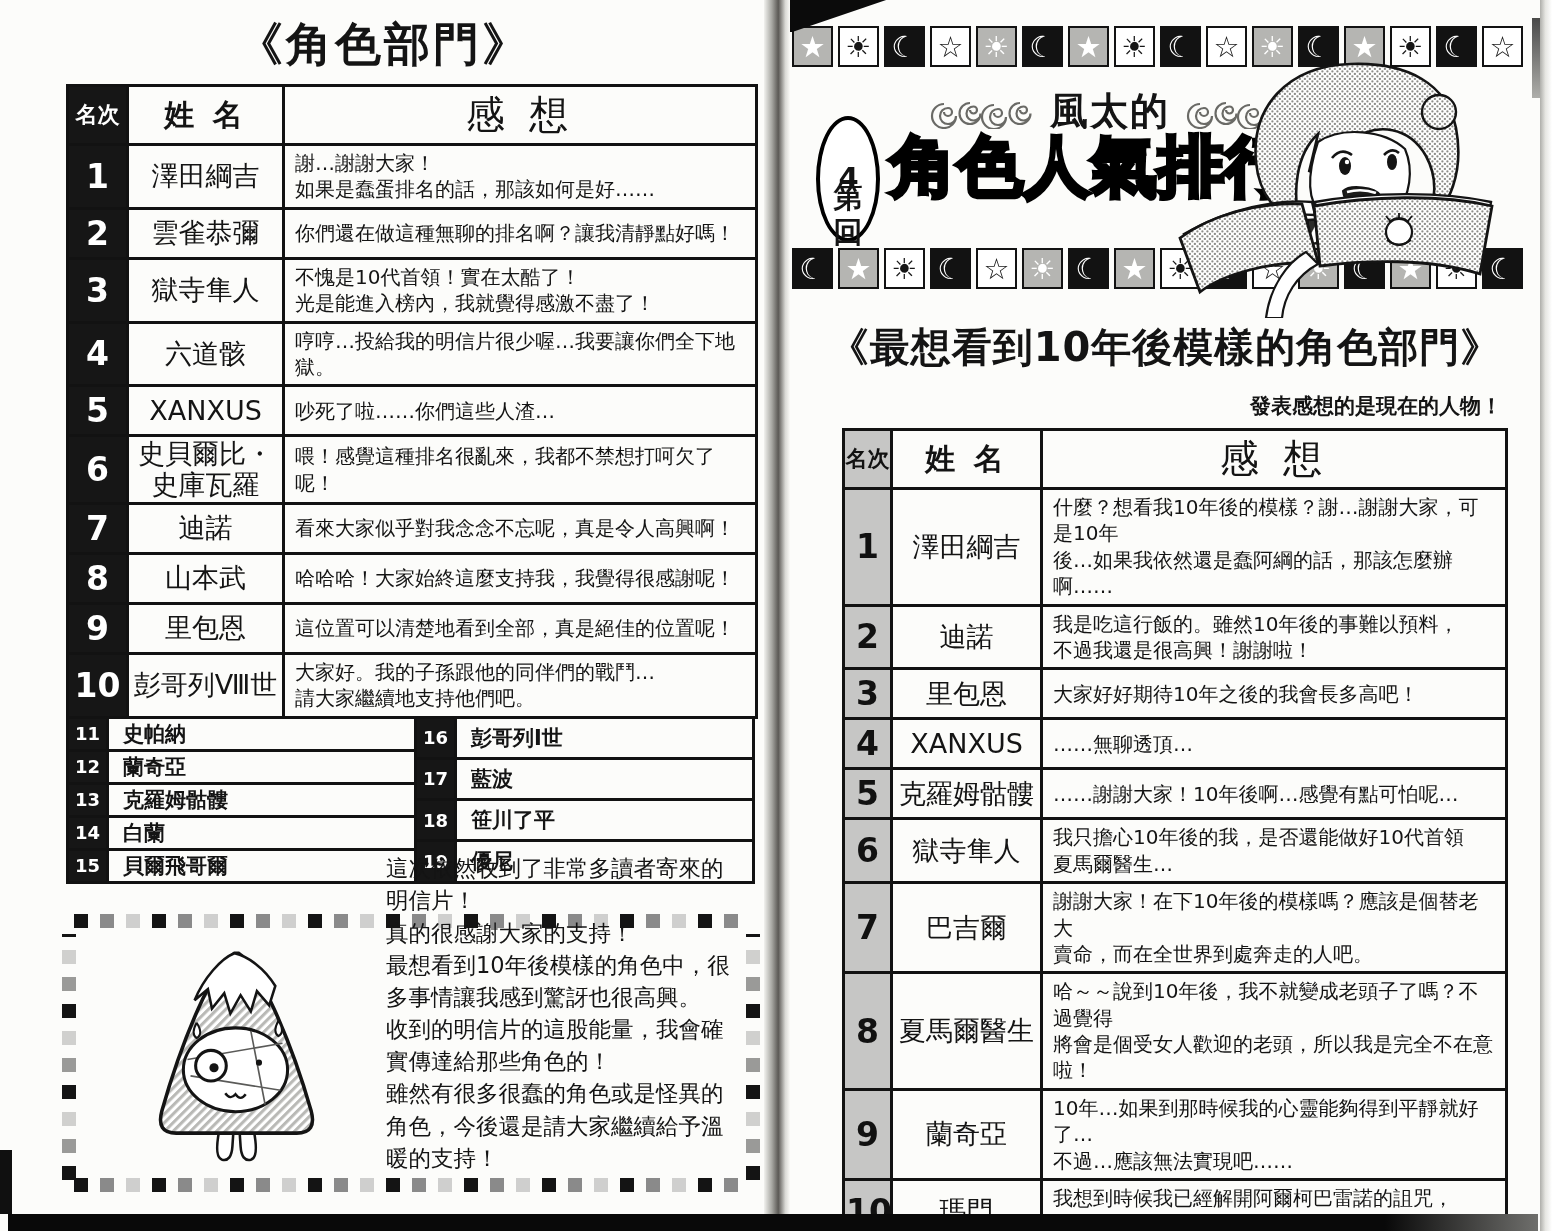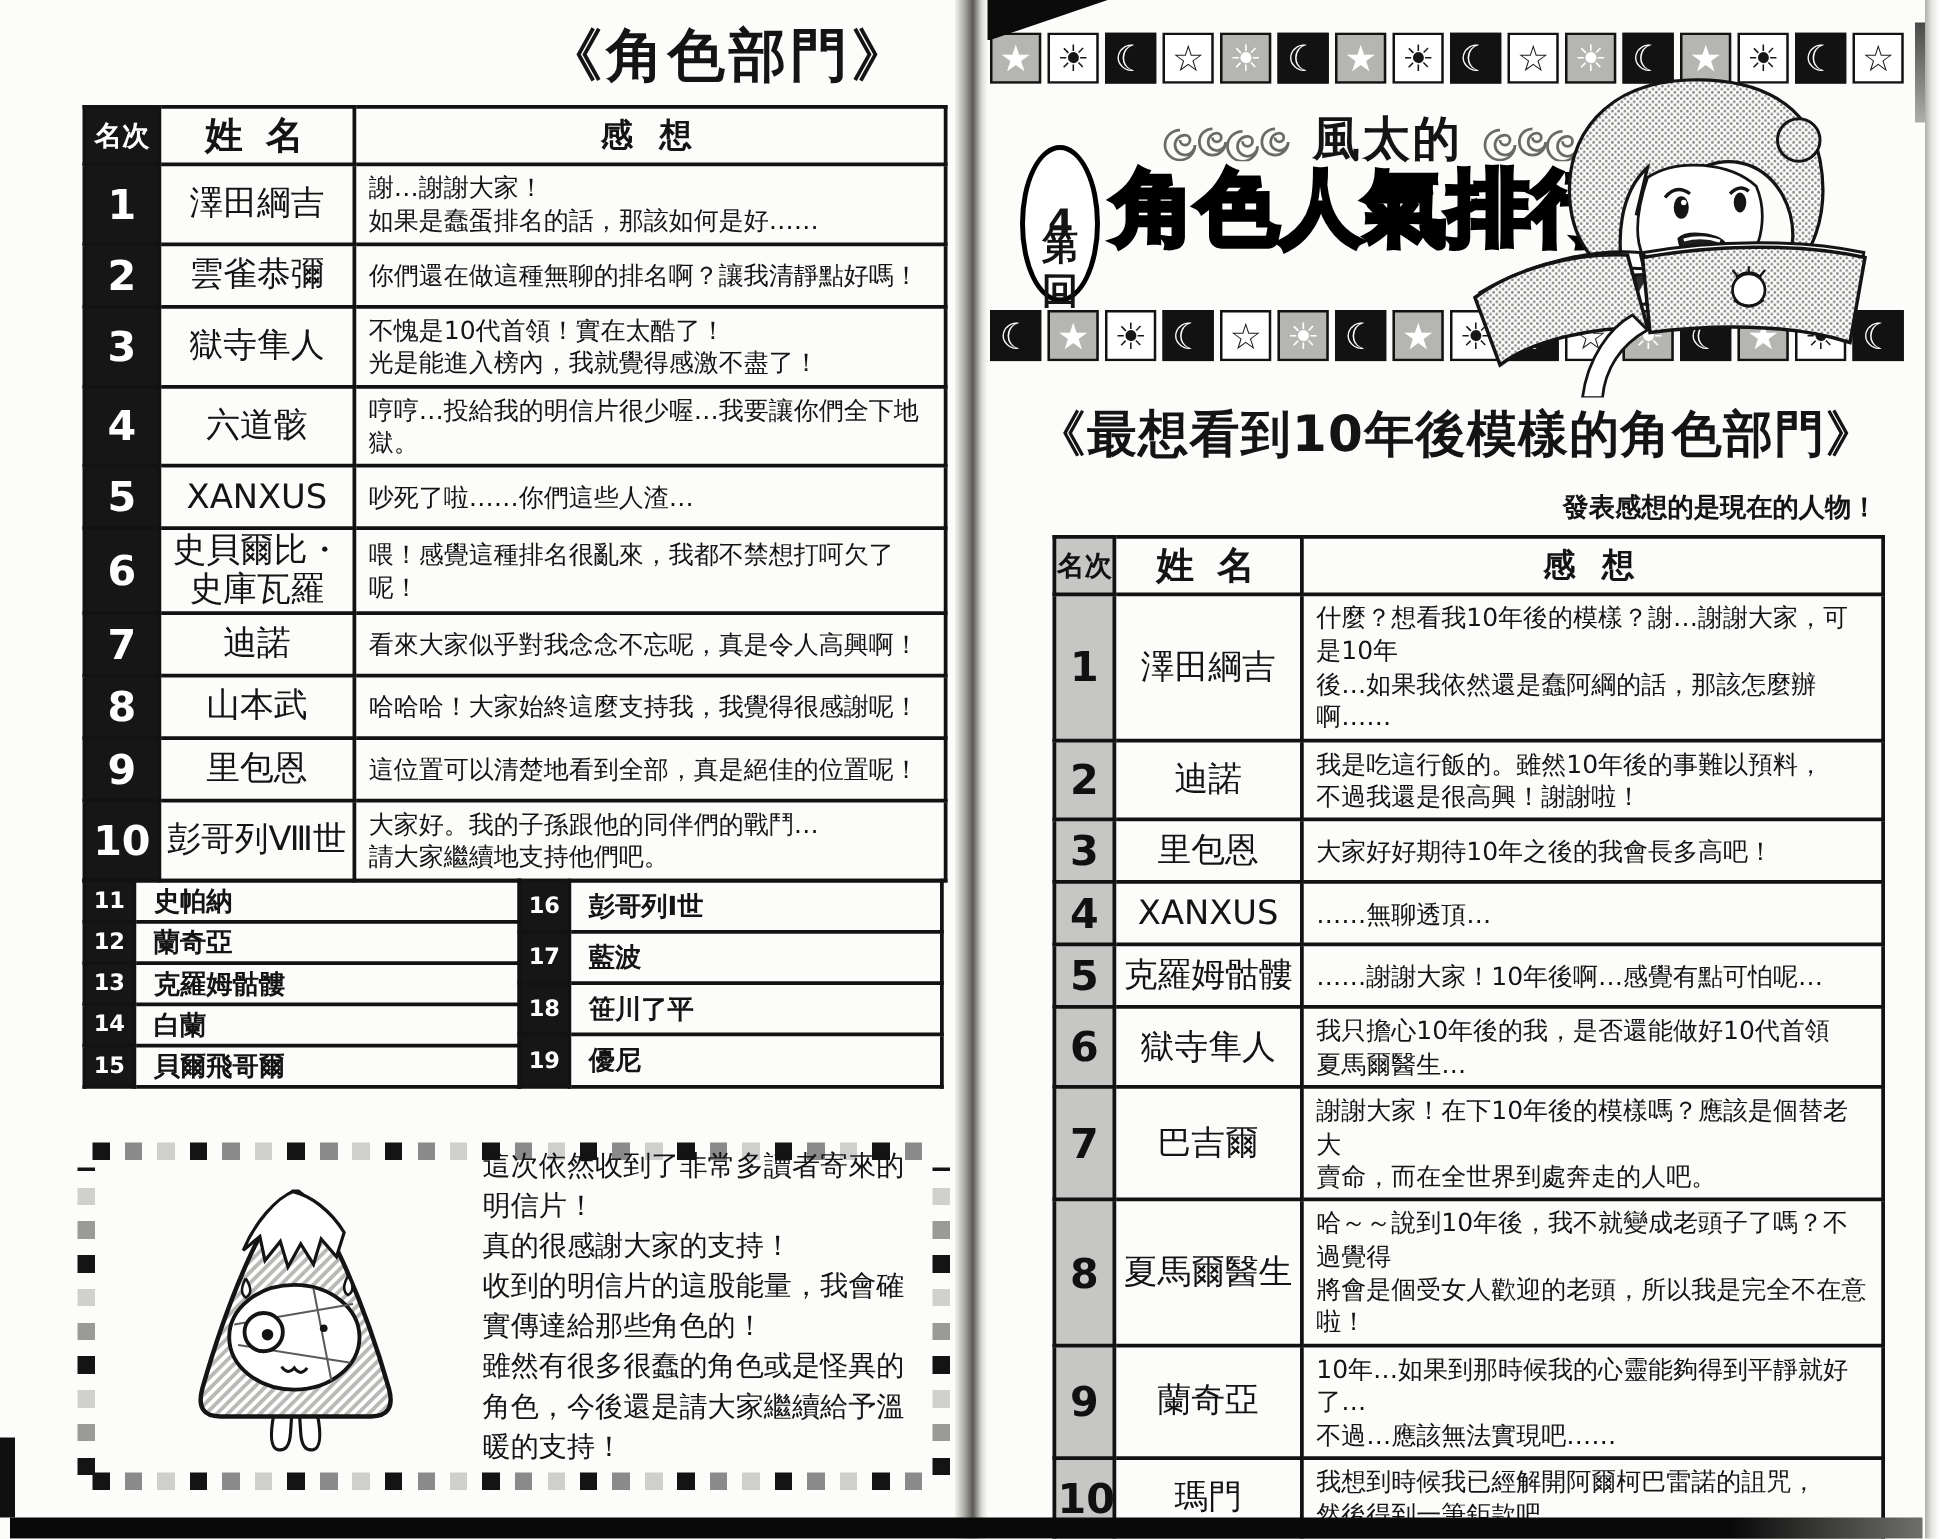--- a/index.html
+++ b/index.html
@@ -16,29 +16,29 @@
               background:linear-gradient(90deg,#aeaeaa,#e6e6e2 45%,#ffffff);}
   .bottom-bar{position:absolute;left:8px;top:1214px;width:1530px;height:17px;
               background:linear-gradient(90deg,#090909 0%,#090909 90%,#6f6f6c 100%);}
   .left-edge-mark{position:absolute;left:0;top:1150px;width:12px;height:64px;background:#101010;}
   .corner-tl{position:absolute;left:-14px;top:-2px;width:116px;height:34px;background:#0b0b0b;
              clip-path:polygon(0 0,100% 0,14% 100%,0 100%);z-index:6;}
   .corner-tr{position:absolute;right:0;top:18px;width:8px;height:80px;
              background:linear-gradient(180deg,#1d1d1d,#9a9a96);z-index:6;opacity:.8;}
 
   
-  .lp-title{position:absolute;top:14px;left:38px;width:692px;text-align:right;
+  .lp-title{position:absolute;top:14px;left:38px;width:692px;text-align:center;
             font-size:46px;font-weight:900;letter-spacing:3px;}
   .lp-flow{position:absolute;top:84px;left:66px;width:692px;}
 
   table.rank-table{border-collapse:collapse;width:100%;table-layout:fixed;}
   table.rank-table th,table.rank-table td{border:3px solid #121212;vertical-align:middle;}
   th.h-rank{width:60px;font-size:22px;font-weight:900;padding:0;}
   th.h-name{width:156px;font-size:30px;font-weight:900;letter-spacing:4px;height:46px;}
-  th.h-comment{font-size:26px;font-weight:700;letter-spacing:6px;}
+  th.h-comment{font-size:39px;font-weight:400;letter-spacing:6px;}
   td.rk,th.h-rank{text-align:center;}
   .rk-dark{background:#161616;color:#fff;}
   .rk-gray{background:var(--c-rankgray,#c6c6c5);color:#111;}
   td.rk{font-size:33px;font-weight:900;}
   td.nm{text-align:center;font-weight:400;font-size:27px;white-space:pre-line;line-height:1.12;height:50px;padding:2px;}
   td.cm{font-size:20px;line-height:1.32;padding:4px 10px;white-space:pre-line;}
 
   .subs{display:flex;width:100%;}
   .subs table.rank-table{margin-top:-3px;}
   .subs .half-l{width:351px;}
@@ -259,20 +259,21 @@
             <path d="M94 151 q5 7 10 1 q5 7 10 0" fill="none" stroke="#141414" stroke-width="2.4"></path>
           </svg>
         </div>
         <div class="note-text">
           <div>
 
               <p class="note-line">這次依然收到了非常多讀者寄來的明信片！</p>
 
               <p class="note-line">真的很感謝大家的支持！</p>
 
+              <p class="note-line">最想看到10年後模樣的角色中，很多事情讓我感到驚訝也很高興。</p>
 
               <p class="note-line">收到的明信片的這股能量，我會確實傳達給那些角色的！</p>
 
               <p class="note-line">雖然有很多很蠢的角色或是怪異的角色，今後還是請大家繼續給予溫暖的支持！</p>
             </div>
 
         </div>
       </div>
     </div>
   </div>

